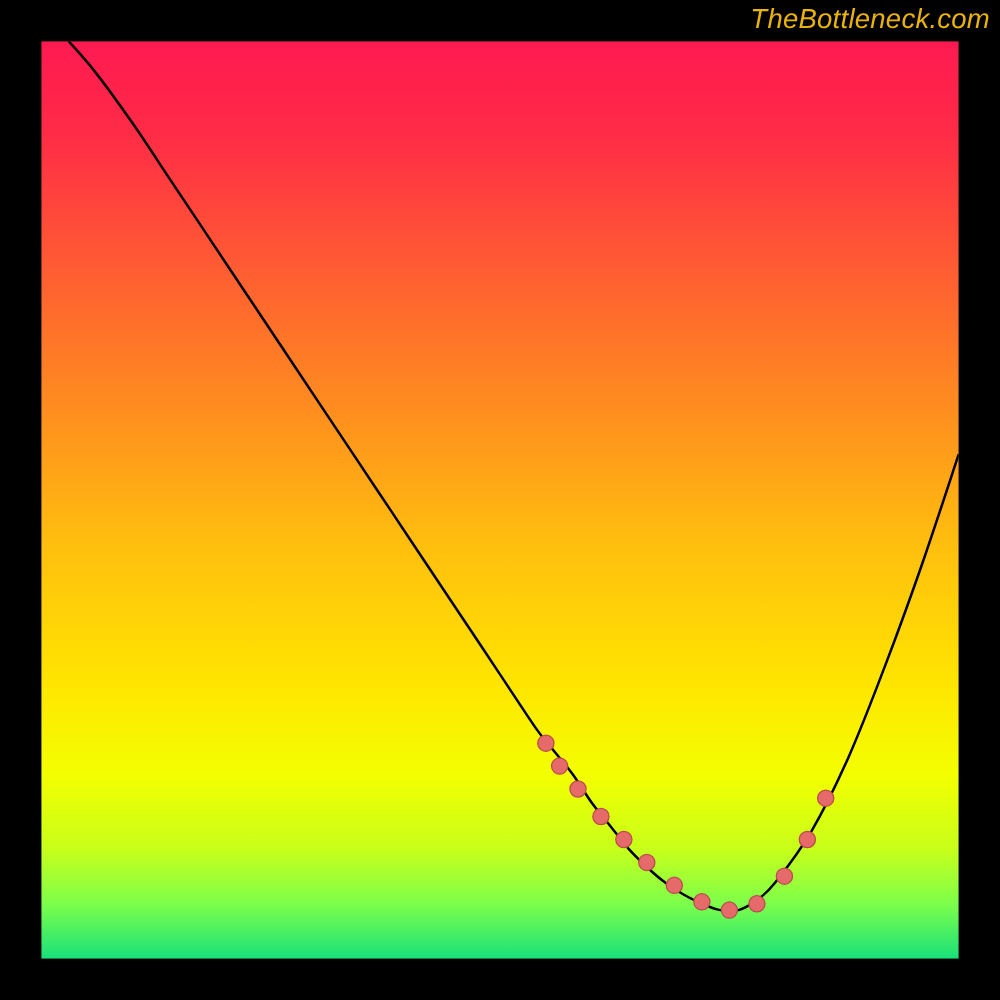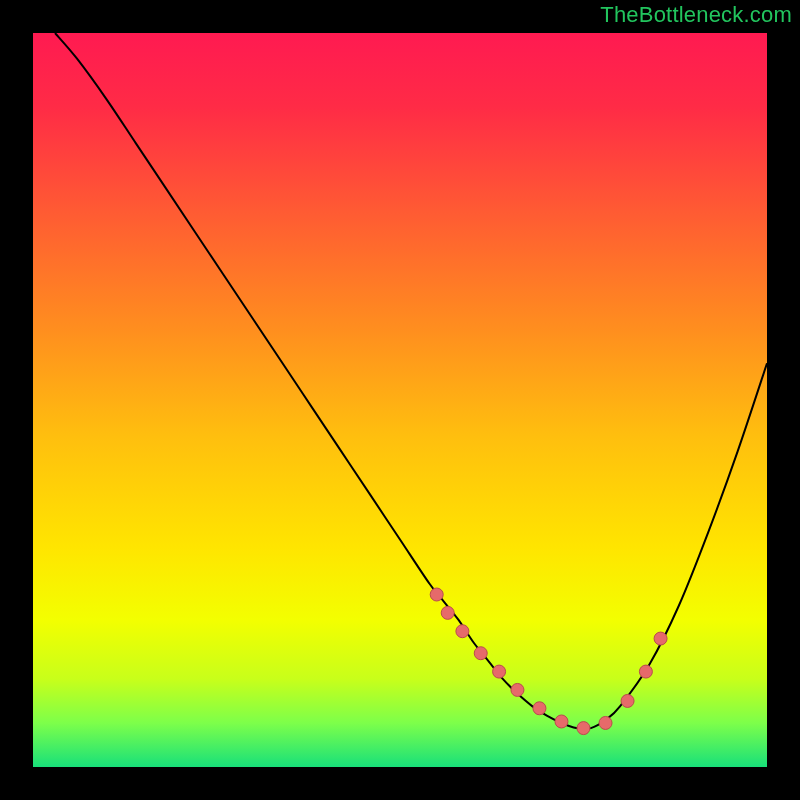--- a/index.html
+++ b/index.html
@@ -16,24 +16,25 @@
     left: 0;
     top: 0;
     width: 800px;
     height: 800px;
     background: #000;
   }
   .watermark {
     position: absolute;
     top: 2px;
     right: 8px;
-    color: #22c55e;
+    color: #eab308;
     font-size: 22px;
     font-weight: 500;
     letter-spacing: 0.2px;
+    font-style: italic;
   }
   .plot {
     position: absolute;
     left: 33px;
     top: 33px;
     width: 734px;
     height: 734px;
   }
   .plot svg {
     display: block;

